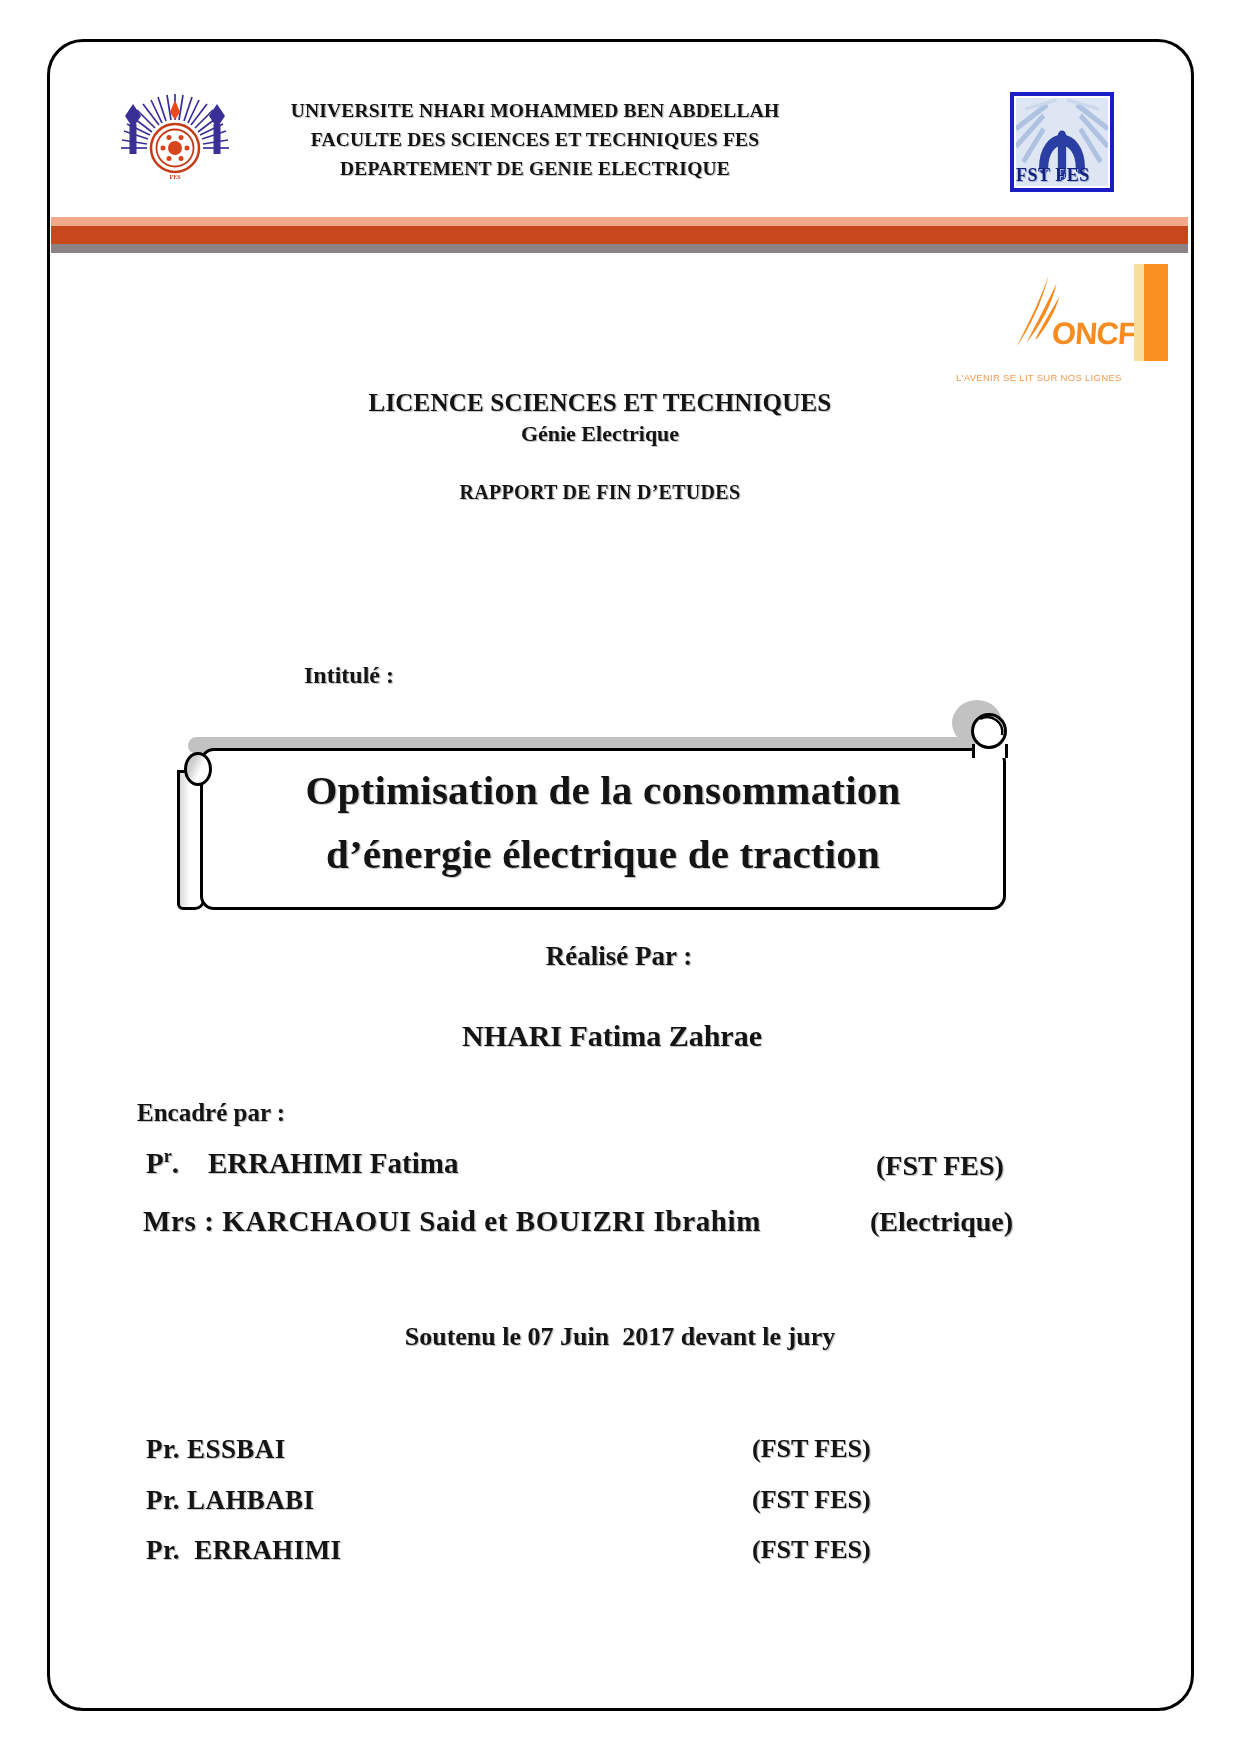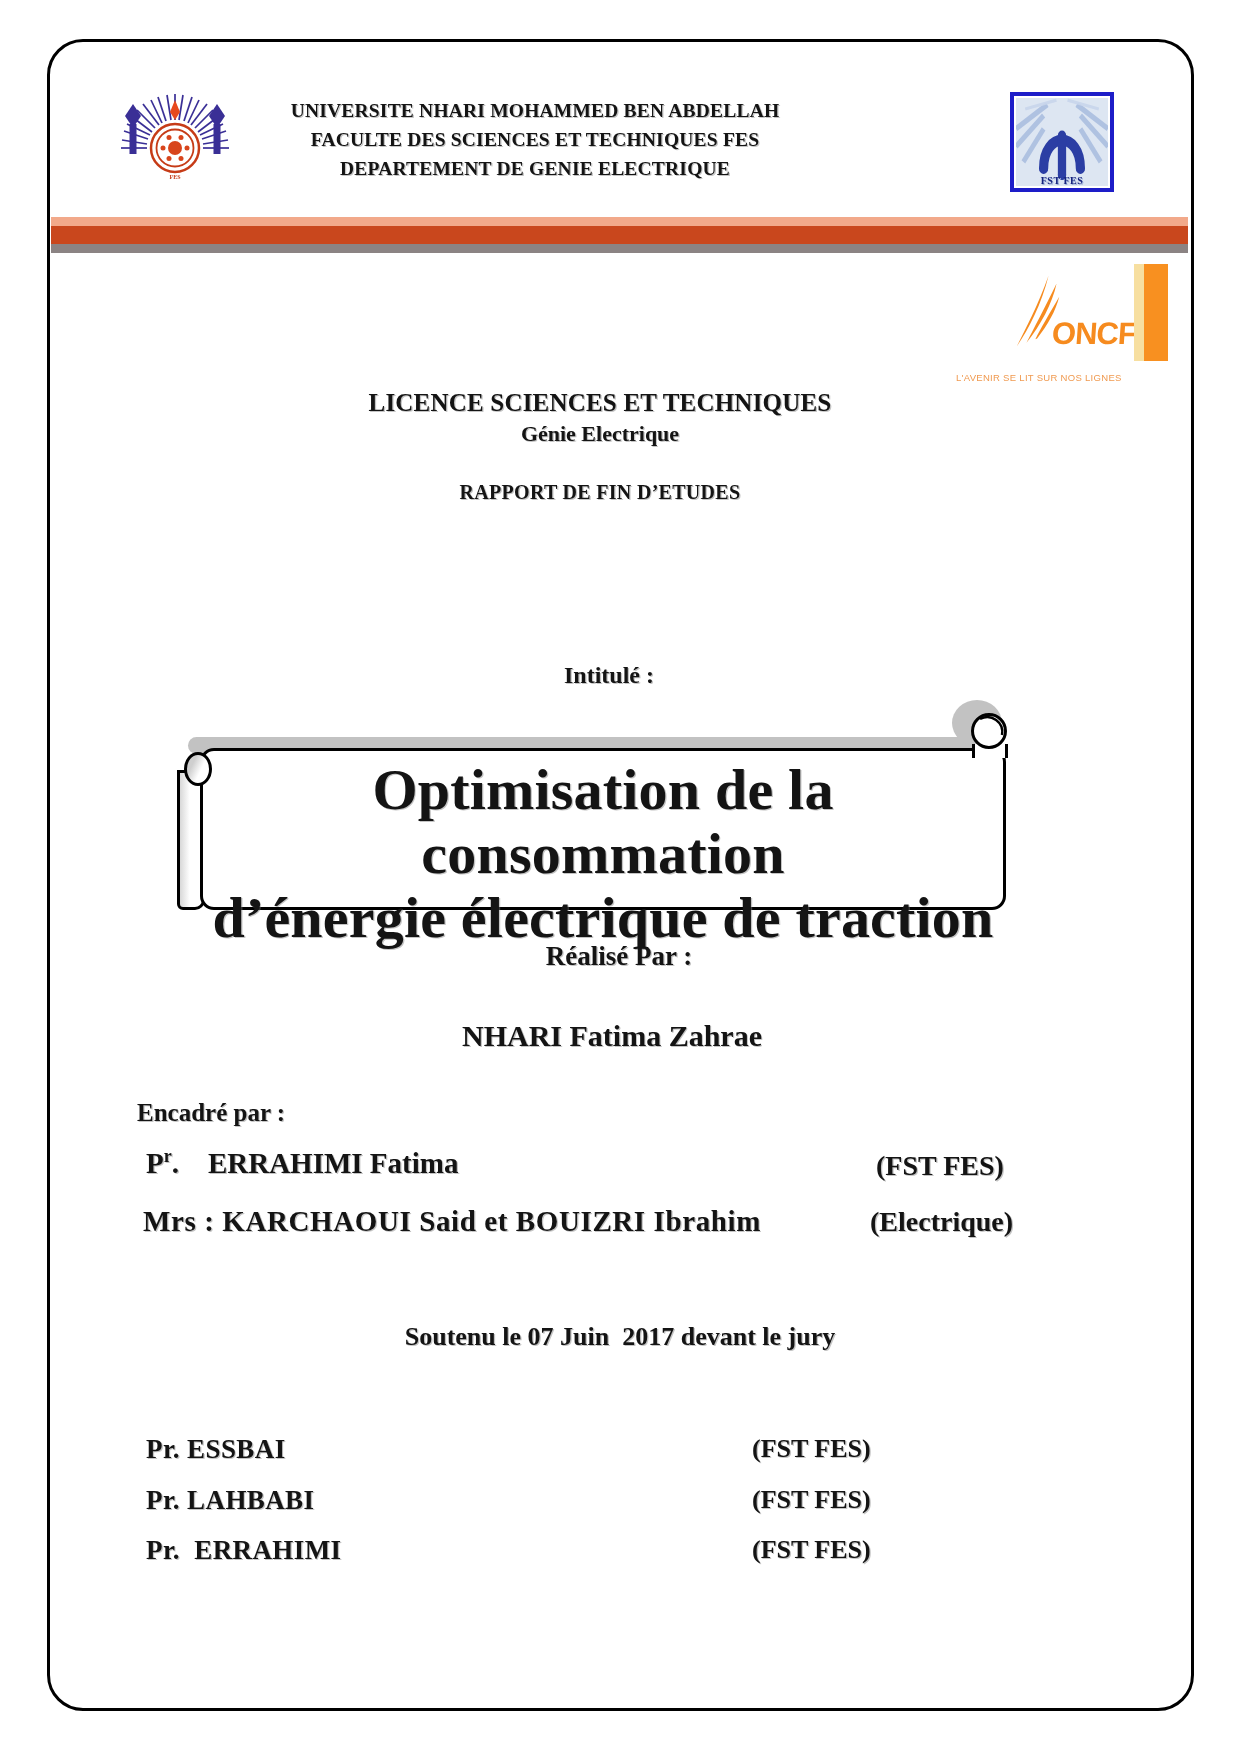--- a/index.html
+++ b/index.html
@@ -9,21 +9,21 @@
   .sh{text-shadow:1.2px 1.2px 0 rgba(125,125,125,.45);}
   .page-border{left:47px;top:39px;width:1141px;height:1666px;border:3px solid #000;border-radius:36px;}
 
   
   .header-text{left:275px;top:96px;width:520px;text-align:center;font-weight:bold;
                font-size:19.5px;line-height:29px;letter-spacing:.2px;}
   .univ-logo{left:117px;top:74px;width:116px;height:124px;}
   .fst-logo{left:1010px;top:92px;width:104px;height:100px;border:4px solid #1d1dc8;background:#fff;
             padding:2px;box-sizing:border-box;}
   .fst-inner{width:100%;height:100%;background:#dde6f2;position:relative;overflow:hidden;}
-  .fst-caption{position:absolute;left:0;right:0;bottom:0;text-align:center;font-size:10px;font-weight:bold;
+  .fst-caption{position:absolute;left:0;right:0;bottom:0;font-size:18px;font-weight:bold;
                color:#16237e;letter-spacing:.5px;text-shadow:1px 1px 0 #9db0d8;}
 
   
   .stripes{left:51px;top:217px;width:1137px;}
   .stripe1{height:9px;background:#F2A98A;}
   .stripe2{height:18px;background:#C9471D;}
   .stripe3{height:9px;background:#8B8383;}
 
   
   .oncf{left:945px;top:256px;width:232px;height:134px;}
@@ -32,34 +32,34 @@
              font-weight:bold;font-size:31px;color:#F68B1F;letter-spacing:-1px;transform:skewX(-4deg);}
   .oncf-bar{position:absolute;left:189px;top:8px;width:34px;height:97px;
             background:linear-gradient(90deg,#F7DFA0 0 10px,#F89020 10px 100%);}
   .oncf-tagline{position:absolute;left:4px;top:116px;width:220px;font-family:"Liberation Sans",sans-serif;
                 font-size:9.5px;color:#F09A50;letter-spacing:.3px;white-space:nowrap;padding-left:7px;}
 
   
   .degree{left:295px;top:389px;width:610px;text-align:center;font-weight:bold;font-size:25px;letter-spacing:.2px;}
   .speciality{left:295px;top:421px;width:610px;text-align:center;font-weight:bold;font-size:22px;}
   .report-type{left:295px;top:481px;width:610px;text-align:center;font-weight:bold;font-size:20px;letter-spacing:.3px;}
-  .intitule{left:304px;top:662px;width:610px;text-align:center;font-weight:bold;font-size:24px;}
+  .intitule{left:304px;top:662px;width:610px;text-align:left;font-weight:bold;font-size:24px;}
 
   
   .banner-shadow{left:188px;top:737px;width:788px;height:17px;background:#c2c2c2;border-radius:9px 0 0 9px;}
   .banner-curl-shadow{left:952px;top:700px;width:50px;height:46px;background:#c2c2c2;border-radius:50%;}
   .banner-roll{left:177px;top:770px;width:22px;height:134px;background:linear-gradient(90deg,#d8d8d8,#fff 45%);
                border:3px solid #000;border-radius:0 0 10px 6px;}
   .banner-face{left:200px;top:748px;width:800px;height:156px;background:#fff;border:3px solid #000;border-radius:14px;}
   .banner-flap{left:972px;top:744px;width:30px;height:14px;background:#fff;
                border-left:3px solid #000;border-right:3px solid #000;}
   .banner-curl{left:968px;top:710px;}
   .banner-ellipse{left:184px;top:752px;width:28px;height:34px;border:3px solid #000;border-radius:50%;
                   background:linear-gradient(115deg,#cfcfcf 28%,#fff 60%);box-sizing:border-box;}
-  .banner-title{left:205px;top:758px;width:796px;text-align:center;font-weight:bold;font-size:58px;
+  .banner-title{left:205px;top:758px;width:796px;text-align:center;font-weight:bold;font-size:41px;
                 line-height:64px;letter-spacing:.2px;}
 
   
   .realise{left:314px;top:941px;width:610px;text-align:center;font-weight:bold;font-size:27px;}
   .author{left:307px;top:1019px;width:610px;text-align:center;font-weight:bold;font-size:30px;}
   .encadre{left:137px;top:1099px;font-weight:bold;font-size:25px;}
   .sup-name1{left:146px;top:1146px;font-weight:bold;font-size:29px;}
   .sup-aff1{left:876px;top:1150px;font-weight:bold;font-size:28px;}
   .sup-name2{left:143px;top:1205px;font-weight:bold;font-size:29px;letter-spacing:.6px;}
   .sup-aff2{left:870px;top:1206px;font-weight:bold;font-size:28px;}

